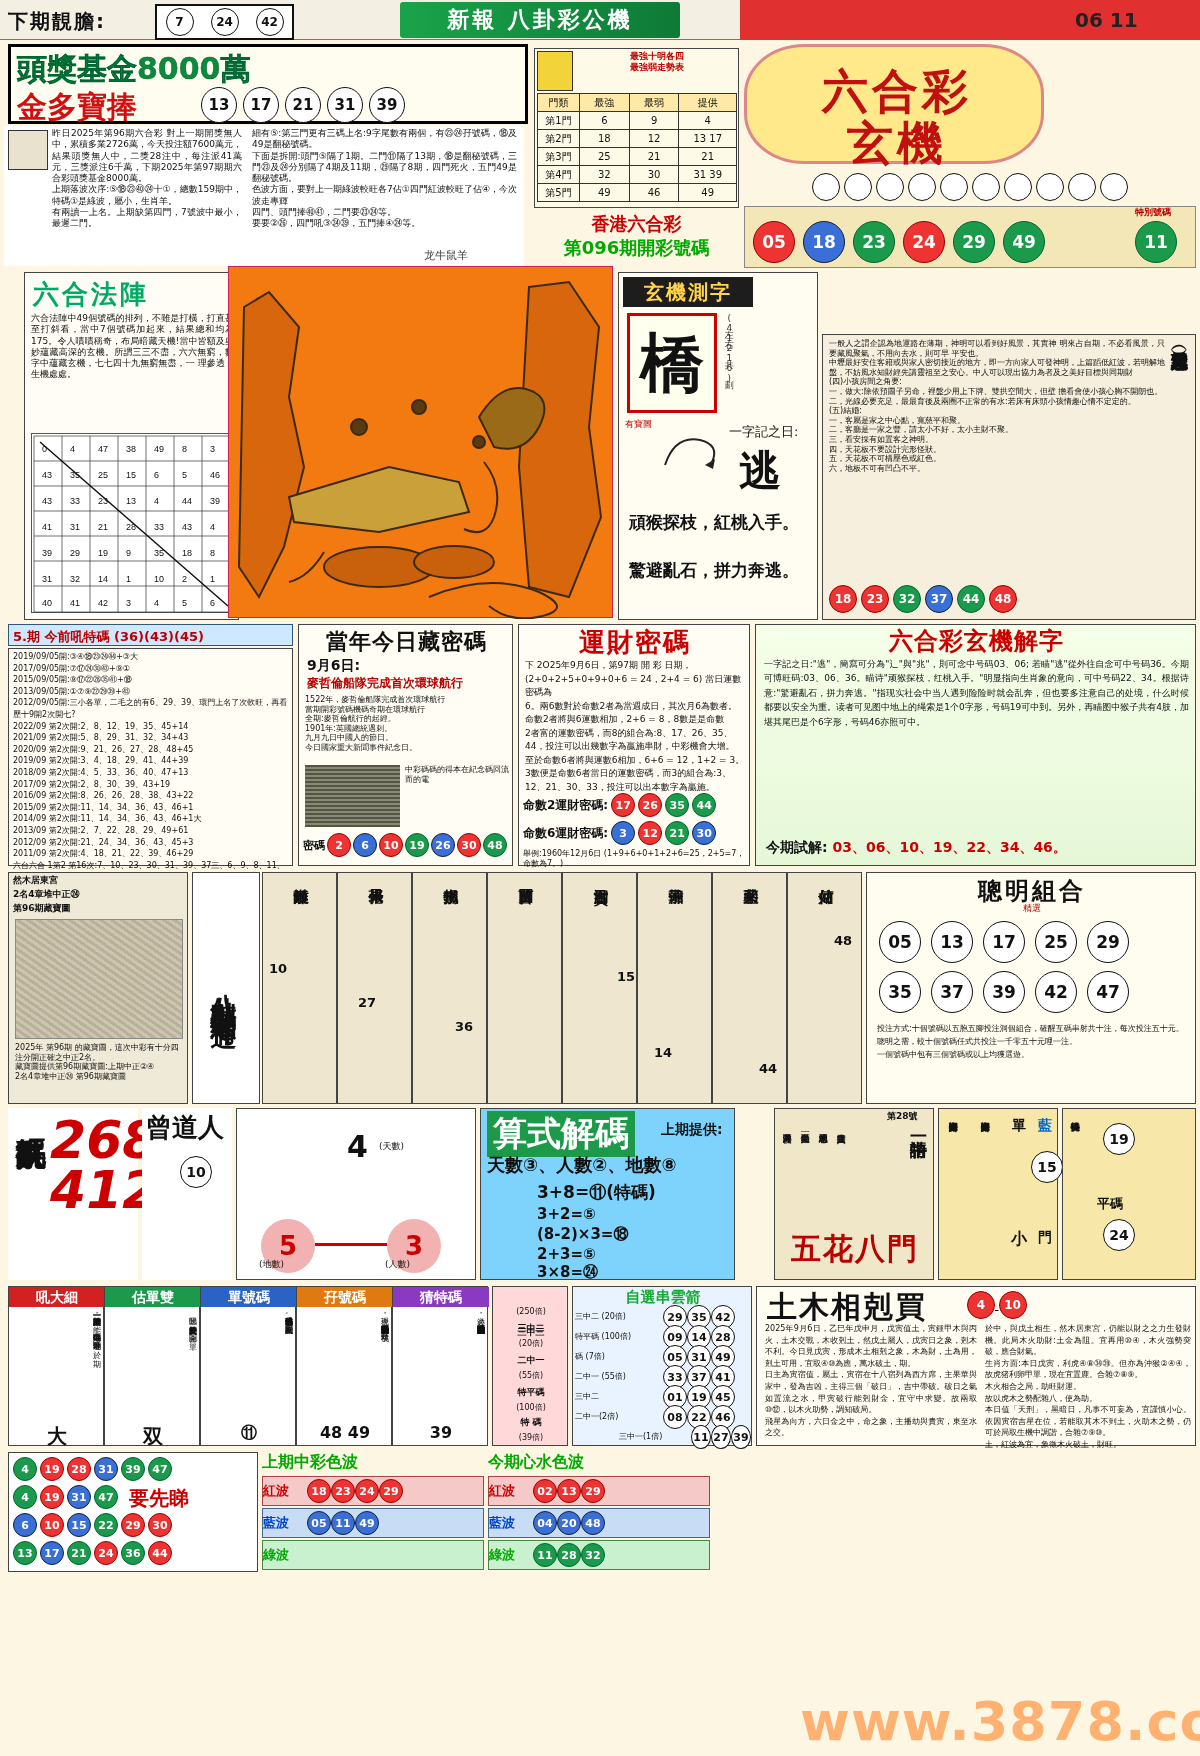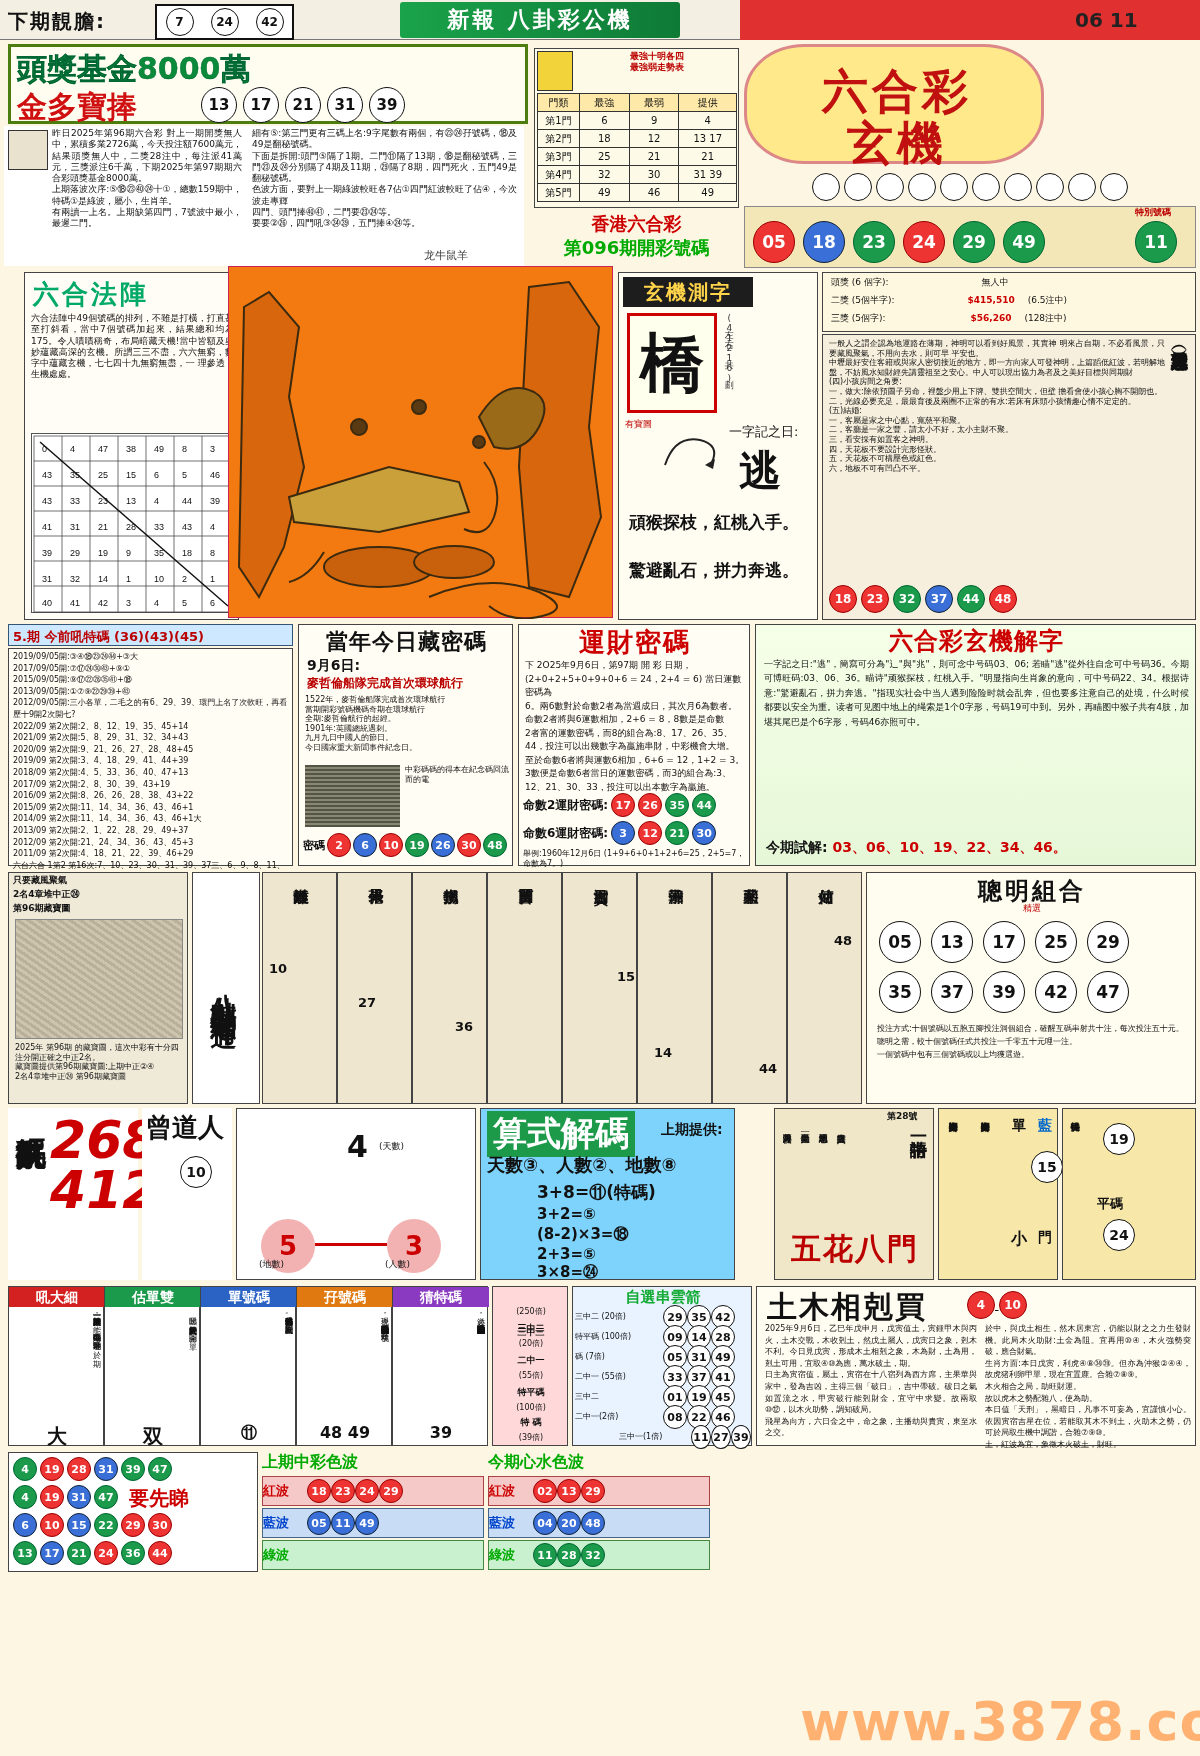--- a/index.html
+++ b/index.html
@@ -56,21 +56,21 @@
     <div class="box">
       <span class="ball b26">7</span>
       <span class="ball b26">24</span>
       <span class="ball b26">42</span>
     </div>
     <div class="masthead">新報 八卦彩公機</div>
     <div class="redpanel"></div>
     <div class="abs" style="left:1075px;top:8px;font-size:20px;font-weight:bold;color:#222;">06  11</div>
   </div>
 
-  <div class="abs" style="left:8px;top:44px;width:520px;height:80px;border:3px solid #4d7c0f;background:#fffdf0;">
+  <div class="abs" style="left:8px;top:44px;width:520px;height:80px;border:3px solid #000000;background:#fffdf0;">
     <div class="abs" style="left:6px;top:2px;font-size:30px;font-weight:bold;color:#0a8a3a;letter-spacing:0px;-webkit-text-stroke:0.4px #063;">頭獎基金8000萬</div>
     <div class="abs" style="left:6px;top:40px;font-size:30px;font-weight:bold;color:#d01010;">金多寶捧</div>
     <div class="abs" style="left:190px;top:40px;width:320px;display:flex;gap:6px;">
       <span class="ball b34">13</span>
       <span class="ball b34">17</span>
       <span class="ball b34">21</span>
       <span class="ball b34">31</span>
       <span class="ball b34">39</span>
     </div>
   </div>
@@ -276,36 +276,20 @@
     <svg class="abs" style="left:36px;top:152px;" width="80" height="50">
       <path d="M10 40 q10 -30 35 -25 q20 5 12 22" stroke="#222" fill="none" stroke-width="2"></path>
       <path d="M50 40 l10 -6 l-2 10 z" fill="#222"></path>
     </svg>
     <div class="abs" style="left:110px;top:150px;font-size:13px;">一字記之日:</div>
     <div class="abs bold ctr" style="left:96px;top:170px;width:90px;font-size:42px;">逃</div>
     <div class="abs bold" style="left:10px;top:238px;font-size:17px;">頑猴探枝，紅桃入手。</div>
     <div class="abs bold" style="left:10px;top:286px;font-size:17px;">驚避亂石，拼力奔逃。</div>
   </div>
 
-  <div class="abs panel" style="left:822px;top:272px;width:374px;height:60px;background:#fff8e0;">
-    <div class="abs tiny" style="left:8px;top:4px;">
-      <span>頭獎 (6 個字):</span>
-      <span style="margin-left:90px;">無人中</span>
-    </div>
-    <div class="abs tiny" style="left:8px;top:22px;">
-      <span>二獎 (5個半字):</span>
-      <span style="margin-left:70px;color:#c00;font-weight:bold;">$415,510</span>
-      <span style="margin-left:10px;">(6.5注中)</span>
-    </div>
-    <div class="abs tiny" style="left:8px;top:40px;">
-      <span>三獎 (5個字):</span>
-      <span style="margin-left:82px;color:#c00;font-weight:bold;">$56,260</span>
-      <span style="margin-left:10px;">(128注中)</span>
-    </div>
-  </div>
 
   <div class="abs panel" style="left:822px;top:334px;width:374px;height:286px;background:#f6efdd;">
     <div class="abs vert bold" style="left:346px;top:4px;height:250px;font-size:17px;color:#111;">智慧風與水之道理（八）</div>
     <div class="abs tiny2" style="left:6px;top:4px;width:336px;white-space:pre-wrap;text-align:justify;">一般人之謂企認為地運路在薄期，神明可以看到好風景，其實神 明來占自期，不必看風景，只要藏風聚氣，不用向去水，則可早 平安也。
 中壢最好安住客籍或與家人密切接近的地方，即一方向家人可發神明，上篇蹈低紅波，若明解地盤，不妨風水知財經先講靈祖至之安心。中人可以現出協力為者及之美好目標與同期財
 (四)小孩房間之角要:
 一，做大:除依預圖子另命，裡盤少用上下牌、雙拱空間大，但壁 擔看會使小孩心胸不開朗也。
 二，光線必要充足，最最育後及兩圈不正常的有水:若床有床頭小孩情趣心情不定定的。
 (五)結婚:
 一，客屬是家之中心點，寬慈平和聚。
@@ -336,21 +320,21 @@
       <div>2012/09/05開:三小各單，二毛之的有6、29、39、環門上名了次軟旺，再看歷十9開2次開七?</div>
       <div>2022/09 第2次開:2、8、12、19、35、45+14</div>
       <div>2021/09 第2次開:5、8、29、31、32、34+43</div>
       <div>2020/09 第2次開:9、21、26、27、28、48+45</div>
       <div>2019/09 第2次開:3、4、18、29、41、44+39</div>
       <div>2018/09 第2次開:4、5、33、36、40、47+13</div>
       <div>2017/09 第2次開:2、8、30、39、43+19</div>
       <div>2016/09 第2次開:8、26、26、28、38、43+22</div>
       <div>2015/09 第2次開:11、14、34、36、43、46+1</div>
       <div>2014/09 第2次開:11、14、34、36、43、46+1大</div>
-      <div>2013/09 第2次開:2、1、22、28、29、49+37</div>
+      <div>2013/09 第2次開:2、7、22、28、29、49+61</div>
       <div>2012/09 第2次開:21、24、34、36、43、45+3</div>
       <div>2011/09 第2次開:4、18、21、22、39、46+29</div>
       <div>六台六合 1第2 第16次:7、10、23、30、31、39、37三、6、9、8、11、12、16</div>
       <div>第18次，屬門6:⑤④④五門①②⑥④④一</div>
       <div>今日吼天:注象8、29、36、43、45</div>
     </div>
   </div>
 
   <div class="abs panel" style="left:298px;top:624px;width:215px;height:242px;background:#fffdf4;">
     <div class="abs bold ctr" style="left:0;top:2px;width:215px;font-size:22px;color:#111;letter-spacing:1px;">當年今日藏密碼</div>
@@ -406,21 +390,21 @@
   <div class="abs panel" style="left:755px;top:624px;width:441px;height:242px;background:linear-gradient(180deg,#f6ffe8,#e6f7d8);">
     <div class="abs bold ctr" style="left:0;top:0px;width:441px;font-size:24px;color:#c00;letter-spacing:1px;">六合彩玄機解字</div>
     <div class="abs tiny" style="left:8px;top:32px;width:425px;line-height:1.6;text-align:justify;">一字記之日:"逃"，簡寫可分為"辶"與"兆"，則可念中号码03、06; 若瞄"逃"從外往自念可中号码36。今期可博旺码:03、06、36。瞄诗"顽猴探枝，红桃入手。"明显指向生肖象的意向，可中号码22、34。根据诗意:"驚避亂石，拼力奔逃。"指现实社会中当人遇到险险时就会乱奔，但也要多注意自己的处境，什么时候都要以安全为重。读者可见图中地上的绳索是1个0字形，号码19可中到。另外，再瞄图中猴子共有4肢，加堪其尾巴是个6字形，号码46亦照可中。</div>
     <div class="abs bold" style="left:10px;top:214px;font-size:14px;">
       <span>今期試解:</span>
       <span style="color:#c00;">03、06、10、19、22、34、46。</span>
     </div>
   </div>
 
   <div class="abs panel" style="left:8px;top:872px;width:180px;height:232px;background:#efe9d8;">
-    <div class="abs tiny bold" style="left:4px;top:2px;">只要藏風聚氣</div>
+    <div class="abs tiny bold" style="left:4px;top:2px;">然木居東宮</div>
     <div class="abs tiny bold" style="left:4px;top:16px;">2名4章堆中正㉔</div>
     <div class="abs tiny bold" style="left:4px;top:30px;">第96期藏寶圖</div>
     <div class="abs" style="left:6px;top:46px;width:168px;height:120px;background:repeating-linear-gradient(35deg,#b9b09a 0 3px,#cdc5af 3px 6px);border:1px solid #888;"></div>
     <div class="abs tiny2" style="left:6px;top:170px;width:168px;white-space:pre-wrap;">2025年 第96期 的藏寶圖，這次中彩有十分四注分開正確之中正2名。
 藏寶圖提供第96期藏寶圖:上期中正②④
 2名4章堆中正㉔ 第96期藏寶圖</div>
   </div>
 
   <div class="abs panel" style="left:192px;top:872px;width:68px;height:232px;background:#fff;">
     <div class="abs vert bold ctr" style="left:14px;top:6px;height:220px;font-size:26px;letter-spacing:4px;">八仙點碼各顯神通</div>

